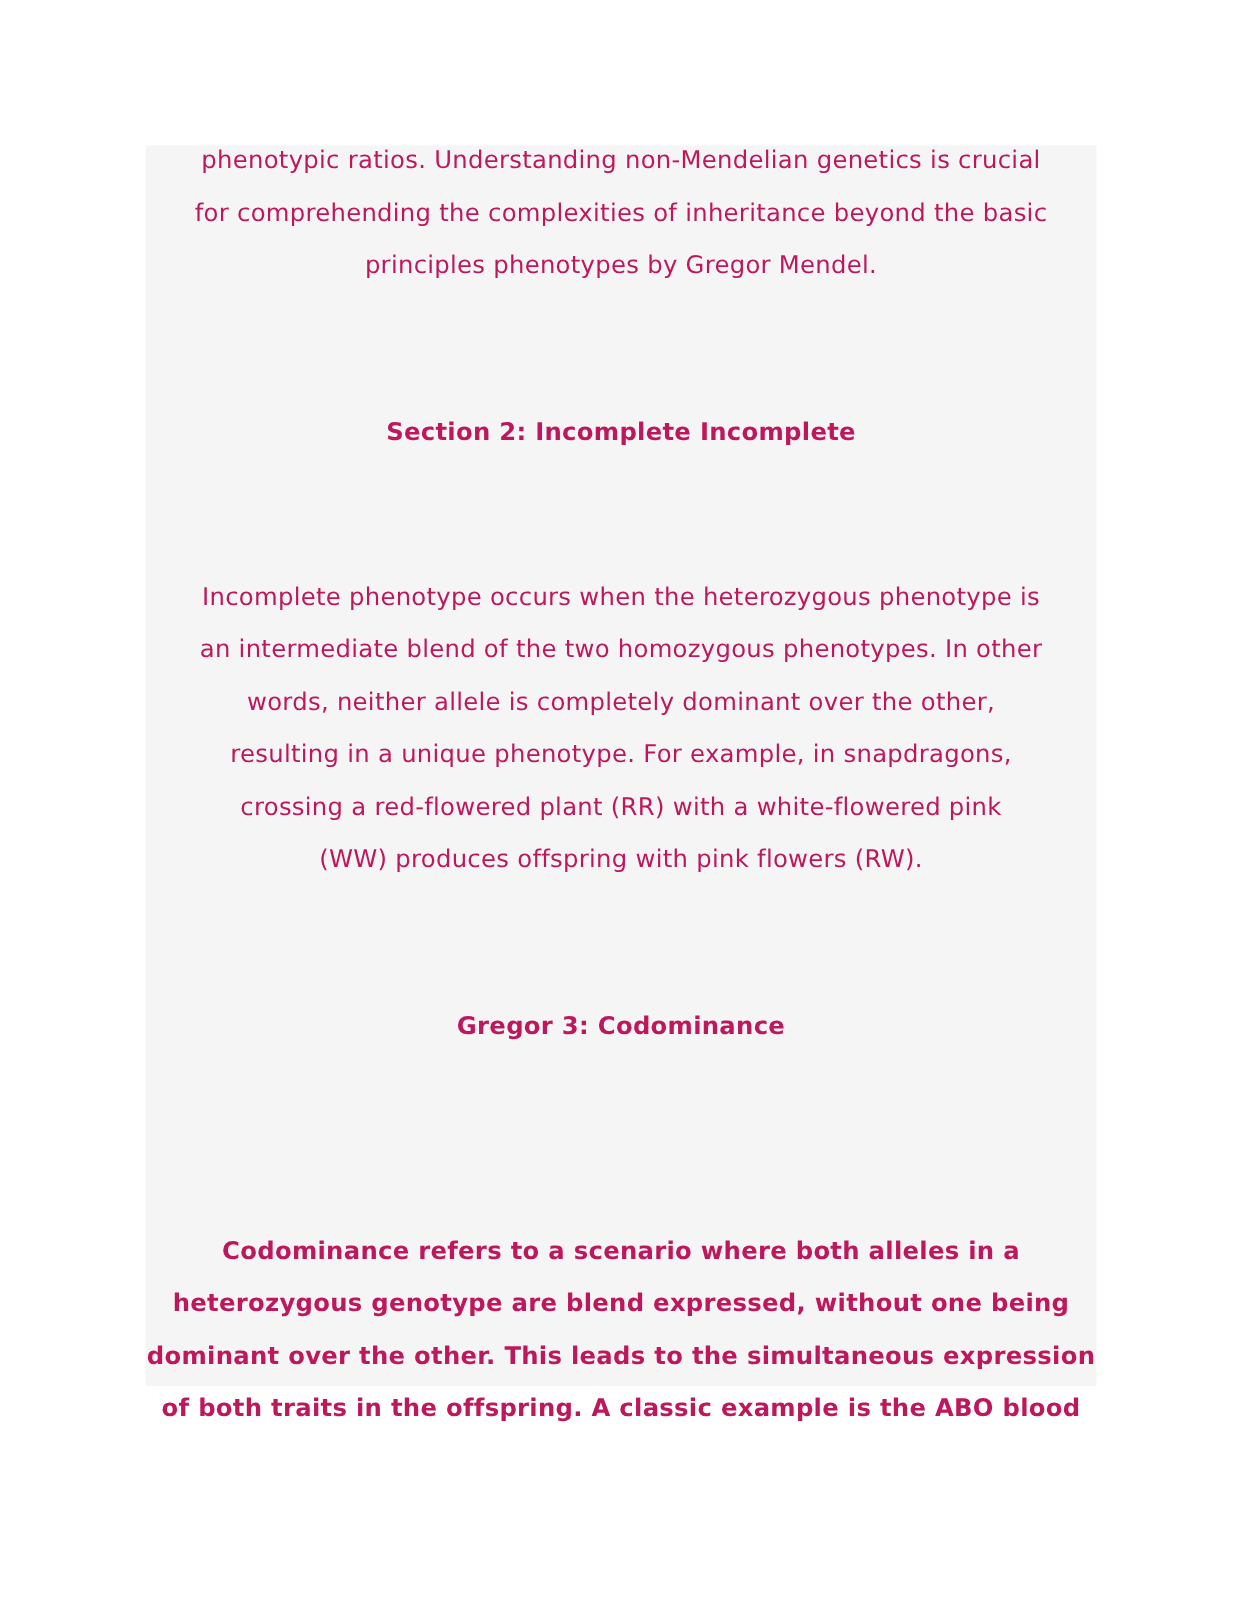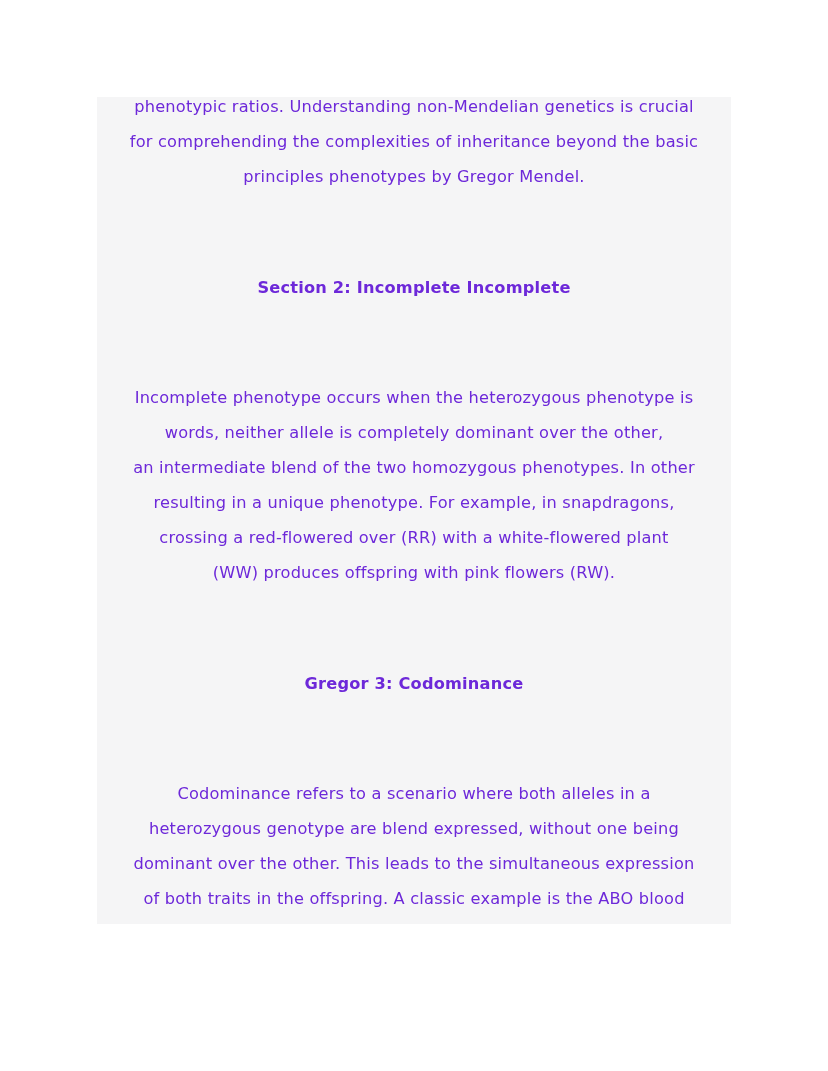--- a/index.html
+++ b/index.html
@@ -17,52 +17,52 @@
       top: 97px;
       width: 634px;
       height: 827px;
       background: #f5f5f6;
     }
     .para, .heading {
       position: absolute;
       left: 0;
       width: 634px;
       text-align: center;
-      color: #6d28d9;
+      color: #be185d;
       font-size: 16.2px;
       line-height: 35px;
       letter-spacing: 0.2px;
       margin: 0;
     }
     .line { display: block; white-space: nowrap; }
     .p1 { top: -8px; }
     .h2 { top: 173px; }
     .p2 { top: 283px; }
     .h3 { top: 569px; }
-    .p3 { top: 679px; }
+    .p3 { top: 719px; font-weight: bold; }
   </style>
 </head>
 <body>
 
 <div class="page-box">
 
   <p class="para p1">
     <span class="line">phenotypic ratios. Understanding non-Mendelian genetics is crucial</span>
     <span class="line">for comprehending the complexities of inheritance beyond the basic</span>
     <span class="line">principles phenotypes by Gregor Mendel.</span>
   </p>
 
   <h2 class="heading h2">Section 2: Incomplete Incomplete</h2>
 
   <p class="para p2">
     <span class="line">Incomplete phenotype occurs when the heterozygous phenotype is</span>
+    <span class="line">an intermediate blend of the two homozygous phenotypes. In other</span>
     <span class="line">words, neither allele is completely dominant over the other,</span>
-    <span class="line">an intermediate blend of the two homozygous phenotypes. In other</span>
     <span class="line">resulting in a unique phenotype. For example, in snapdragons,</span>
-    <span class="line">crossing a red-flowered over (RR) with a white-flowered plant</span>
+    <span class="line">crossing a red-flowered plant (RR) with a white-flowered pink</span>
     <span class="line">(WW) produces offspring with pink flowers (RW).</span>
   </p>
 
   <h2 class="heading h3">Gregor 3: Codominance</h2>
 
   <p class="para p3">
     <span class="line">Codominance refers to a scenario where both alleles in a</span>
     <span class="line">heterozygous genotype are blend expressed, without one being</span>
     <span class="line">dominant over the other. This leads to the simultaneous expression</span>
     <span class="line">of both traits in the offspring. A classic example is the ABO blood</span>

